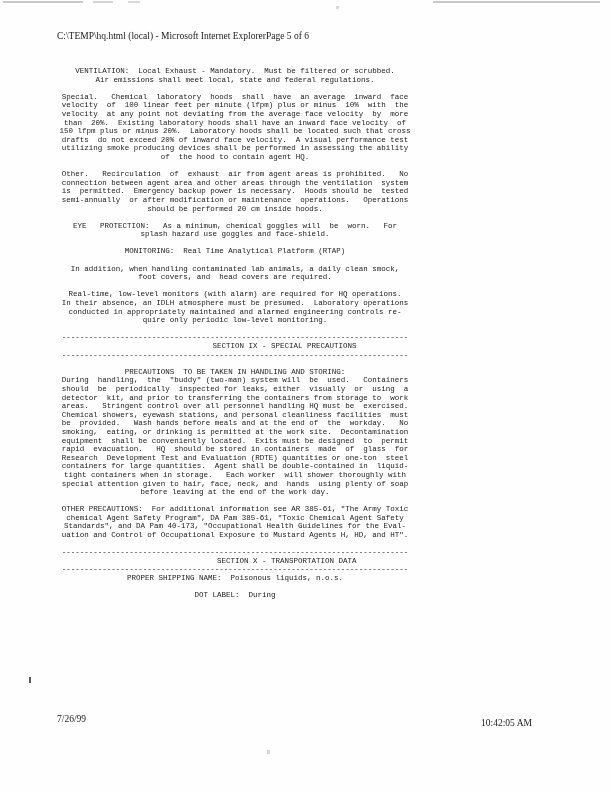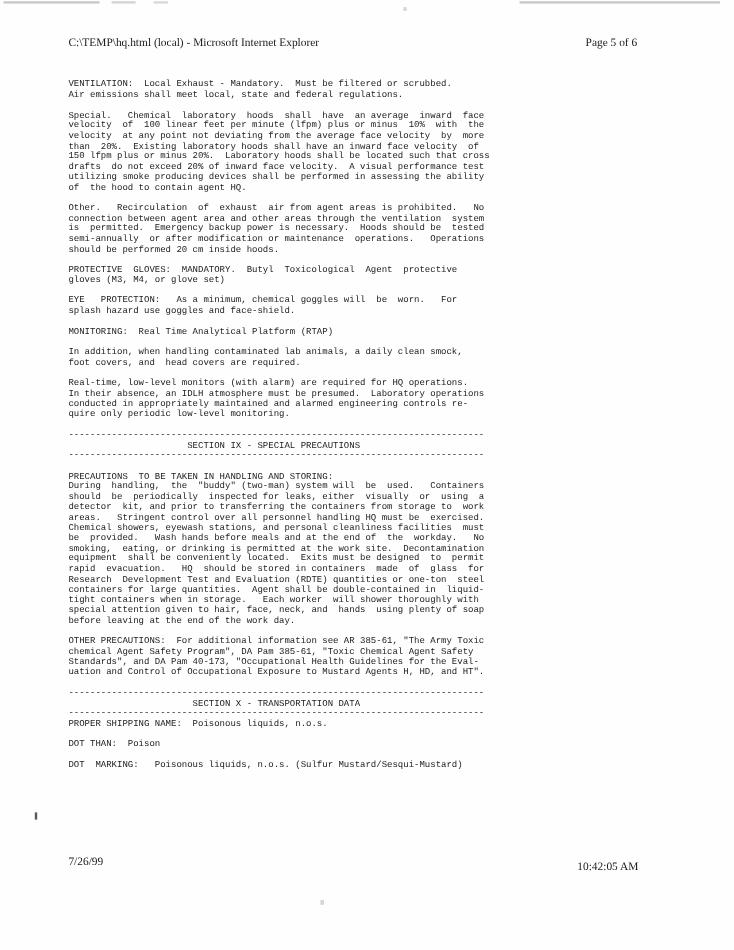--- a/index.html
+++ b/index.html
@@ -15,21 +15,20 @@
     overflow: hidden;
     color: #1f1f1f;
   }
   
   .print-header {
     position: absolute;
     left: 57px;
     right: 81px;
     top: 31px;
     display: flex;
-    justify-content: space-between;
     align-items: baseline;
     font-family: "Liberation Serif", serif;
     font-size: 9.5px;
     color: #1b1b1b;
   }
   .print-footer {
     position: absolute;
     left: 57px;
     right: 80px;
     top: 714px;
@@ -49,20 +48,21 @@
     top: 67px;
     width: 356px;
   }
   .doc pre {
     margin: 0 0 8.6px 0;
     font-family: "Liberation Mono", "DejaVu Sans Mono", monospace;
     font-size: 7.5px;
     line-height: 8.6px;
     color: #222222;
     white-space: pre;
+    text-align: center;
   }
   .doc pre.tight { margin-bottom: 0; }
   
   .artifact { position: absolute; }
   .a-top1 { left: 3px;   top: 1px;   width: 80px;  height: 2px; background: #c9c9c9; }
   .a-top2 { left: 93px;  top: 1px;   width: 20px;  height: 2px; background: #d4d4d4; }
   .a-top3 { left: 128px; top: 1px;   width: 12px;  height: 2px; background: #d9d9d9; }
   .a-top4 { left: 433px; top: 1px;   width: 167px; height: 2px; background: #c9c9c9; }
   .a-spk1 { left: 336px; top: 6px;   width: 3px;   height: 3px; background: #d8d8d8; }
   .a-tick { left: 29px;  top: 677px; width: 2px;   height: 6px; background: #5a5a5a; }
@@ -95,22 +95,20 @@
 than  20%.  Existing laboratory hoods shall have an inward face velocity  of
 150 lfpm plus or minus 20%.  Laboratory hoods shall be located such that cross
 drafts  do not exceed 20% of inward face velocity.  A visual performance test
 utilizing smoke producing devices shall be performed in assessing the ability
 of  the hood to contain agent HQ.</pre>
     <pre>Other.   Recirculation  of  exhaust  air from agent areas is prohibited.   No
 connection between agent area and other areas through the ventilation  system
 is  permitted.  Emergency backup power is necessary.  Hoods should be  tested
 semi-annually  or after modification or maintenance  operations.   Operations
 should be performed 20 cm inside hoods.</pre>
-    <pre>PROTECTIVE  GLOVES:  MANDATORY.  Butyl  Toxicological  Agent  protective
-gloves (M3, M4, or glove set)</pre>
     <pre>EYE   PROTECTION:   As a minimum, chemical goggles will  be  worn.   For
 splash hazard use goggles and face-shield.</pre>
     <pre>MONITORING:  Real Time Analytical Platform (RTAP)</pre>
     <pre>In addition, when handling contaminated lab animals, a daily clean smock,
 foot covers, and  head covers are required.</pre>
     <pre>Real-time, low-level monitors (with alarm) are required for HQ operations.
 In their absence, an IDLH atmosphere must be presumed.  Laboratory operations
 conducted in appropriately maintained and alarmed engineering controls re-
 quire only periodic low-level monitoring.</pre>
     <pre>-----------------------------------------------------------------------------
@@ -132,22 +130,21 @@
 special attention given to hair, face, neck, and  hands  using plenty of soap
 before leaving at the end of the work day.</pre>
     <pre>OTHER PRECAUTIONS:  For additional information see AR 385-61, "The Army Toxic
 chemical Agent Safety Program", DA Pam 385-61, "Toxic Chemical Agent Safety
 Standards", and DA Pam 40-173, "Occupational Health Guidelines for the Eval-
 uation and Control of Occupational Exposure to Mustard Agents H, HD, and HT".</pre>
     <pre class="tight">-----------------------------------------------------------------------------
                        SECTION X - TRANSPORTATION DATA
 -----------------------------------------------------------------------------</pre>
     <pre>PROPER SHIPPING NAME:  Poisonous liquids, n.o.s.</pre>
-    <pre>DOT THAN:  Poison</pre>
-    <pre>DOT  MARKING:   Poisonous liquids, n.o.s. (Sulfur Mustard/Sesqui-Mustard)</pre>
+    <pre>DOT LABEL:  During</pre>
   </div>
 
   <div class="print-footer">
     <span class="date">7/26/99</span>
     <span class="time">10:42:05 AM</span>
   </div>
 
 </div>
 
 </body></html>

